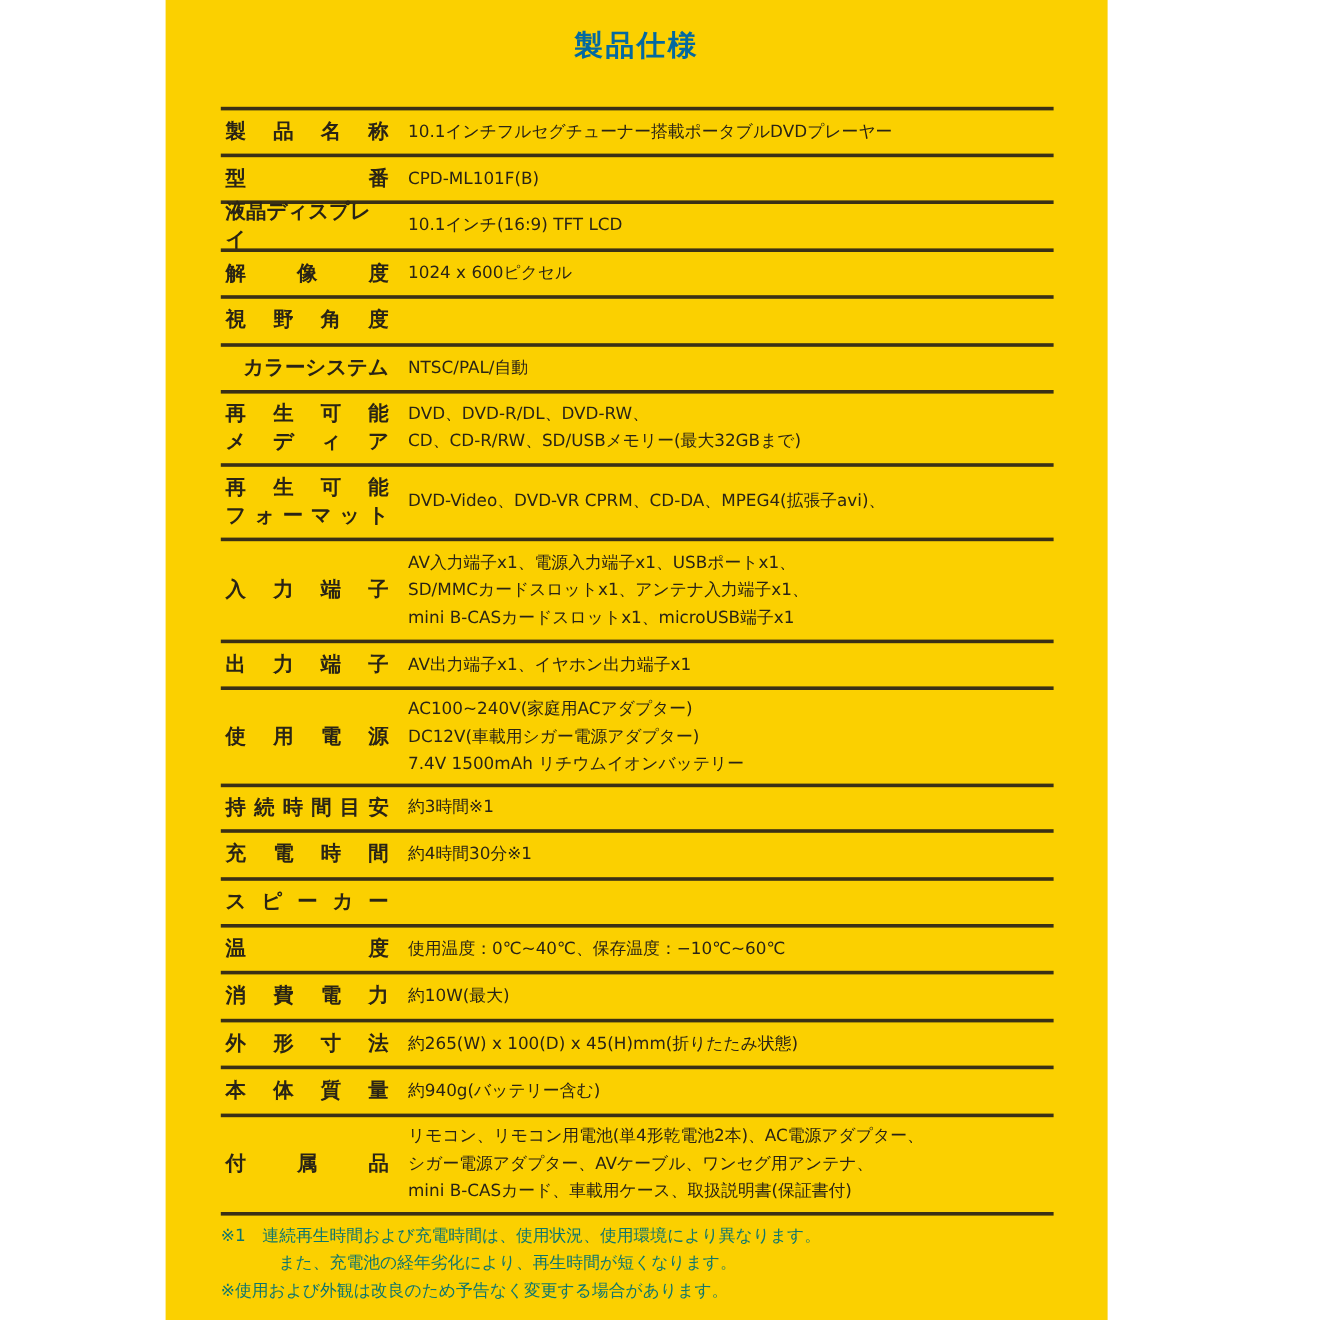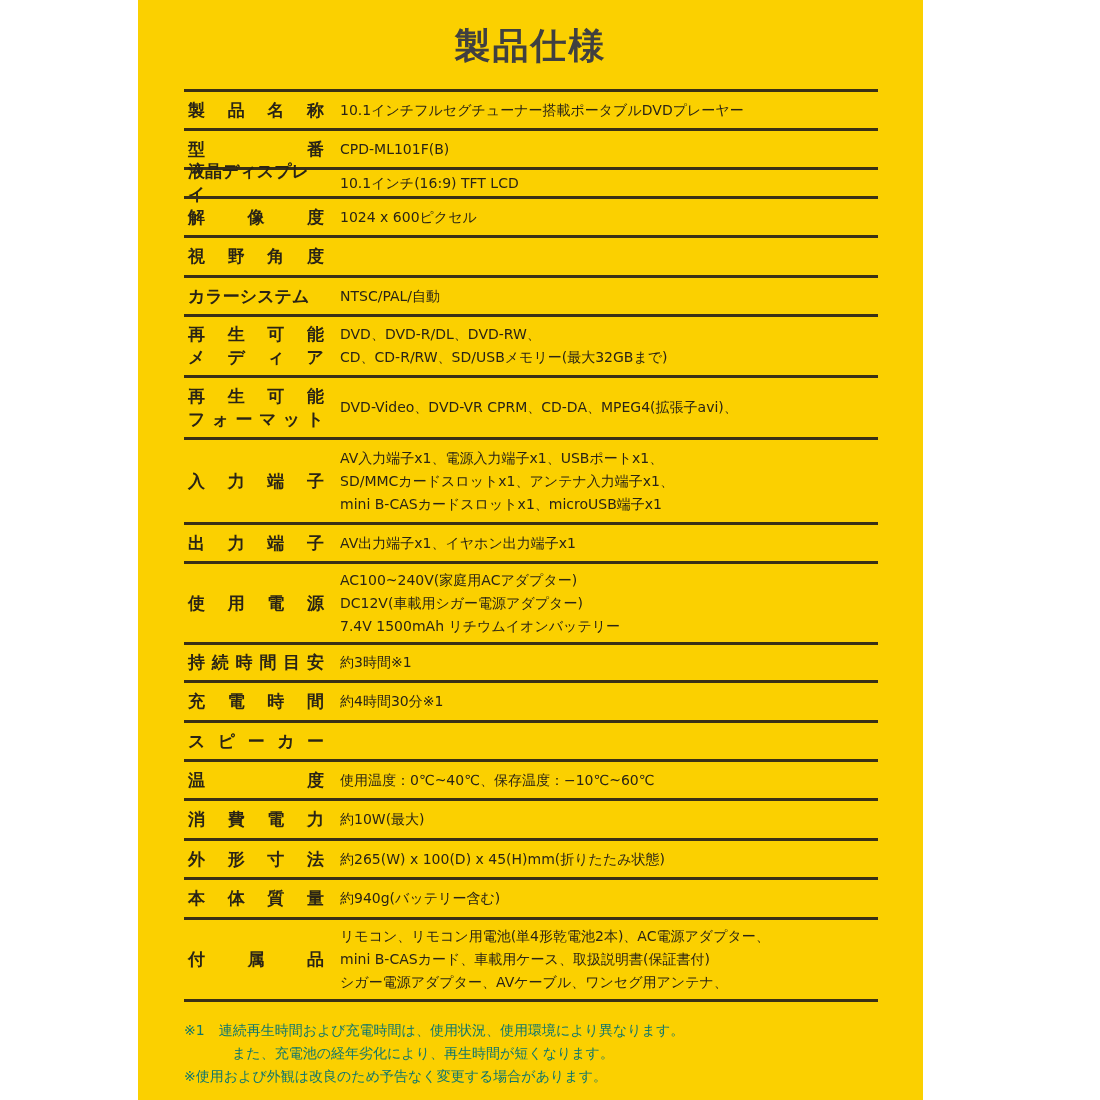--- a/index.html
+++ b/index.html
@@ -1,19 +1,19 @@
 <!DOCTYPE html>
 <html><head>
 <meta charset="utf-8">
 <style>
   html, body { margin:0; padding:0; }
   body { width:1100px; height:1100px; background:#ffffff; position:relative; overflow:hidden;
          font-family:"DejaVu Sans","Liberation Sans",sans-serif; color:#2a2415; }
   .panel { position:absolute; left:138px; top:0; width:785px; height:1100px; background:#fbd000; }
-  .title { position:absolute; left:0; width:100%; top:22px; text-align:center; font-size:36px; font-weight:bold; letter-spacing:2px; color:#404040; }
+  .title { position:absolute; left:0; width:100%; top:22px; text-align:center; font-size:24px; font-weight:bold; letter-spacing:2px; color:#0369a1; }
   .table { position:absolute; left:46px; top:89px; width:694px; }
   .row { position:relative; border-top:3px solid #3a3015; display:flex; align-items:center; box-sizing:border-box; }
   .row.last { border-bottom:3px solid #3a3015; }
   .label { width:140px; flex:0 0 140px; font-size:17px; font-weight:bold; color:#2a2415; padding-left:4px; box-sizing:border-box; line-height:23px; }
   .label .ln { display:flex; justify-content:space-between; }
   .value { flex:1; font-size:14px; color:#2a2415; line-height:23px; padding-left:16px; }
   .value div { white-space:nowrap; }
   .notes { position:absolute; left:46px; top:1019px; font-size:14px; line-height:23px; color:#0f766e; }
   .notes .indent { padding-left:48px; }
 </style>
@@ -40,21 +40,21 @@
         <div class="label">
           <div class="ln">
             <span>型</span>
             <span>番</span>
           </div>
         </div>
         <div class="value">
           <div>CPD-ML101F(B)</div>
         </div>
       </div>
-      <div class="row" style="height: 29px; justify-content: flex-end;">
+      <div class="row" style="height: 40px; justify-content: flex-end;">
         <div class="label">
           <div class="ln" style="justify-content: flex-start;">
             <span>液晶ディスプレイ</span>
           </div>
         </div>
         <div class="value">
           <div>10.1インチ(16:9) TFT LCD</div>
         </div>
       </div>
       <div class="row" style="height: 39px;">
@@ -74,21 +74,21 @@
           <div class="ln">
             <span>視</span>
             <span>野</span>
             <span>角</span>
             <span>度</span>
           </div>
         </div>
       </div>
       <div class="row" style="height: 39px;">
         <div class="label">
-          <div class="ln" style="justify-content: flex-start;">
+          <div class="ln" style="justify-content: flex-end;">
             <span>カラーシステム</span>
           </div>
         </div>
         <div class="value">
           <div>NTSC/PAL/自動</div>
         </div>
       </div>
       <div class="row" style="height: 61px;">
         <div class="label">
           <div class="ln">
@@ -265,22 +265,22 @@
       <div class="row last" style="height: 85px;">
         <div class="label">
           <div class="ln">
             <span>付</span>
             <span>属</span>
             <span>品</span>
           </div>
         </div>
         <div class="value">
           <div>リモコン、リモコン用電池(単4形乾電池2本)、AC電源アダプター、</div>
+          <div>シガー電源アダプター、AVケーブル、ワンセグ用アンテナ、</div>
           <div>mini B-CASカード、車載用ケース、取扱説明書(保証書付)</div>
-          <div>シガー電源アダプター、AVケーブル、ワンセグ用アンテナ、</div>
         </div>
       </div>
     </div>
   <div class="notes" id="notes">
       <div>※1　連続再生時間および充電時間は、使用状況、使用環境により異なります。</div>
       <div class="indent">また、充電池の経年劣化により、再生時間が短くなります。</div>
       <div>※使用および外観は改良のため予告なく変更する場合があります。</div>
     </div>
 </div>
 

